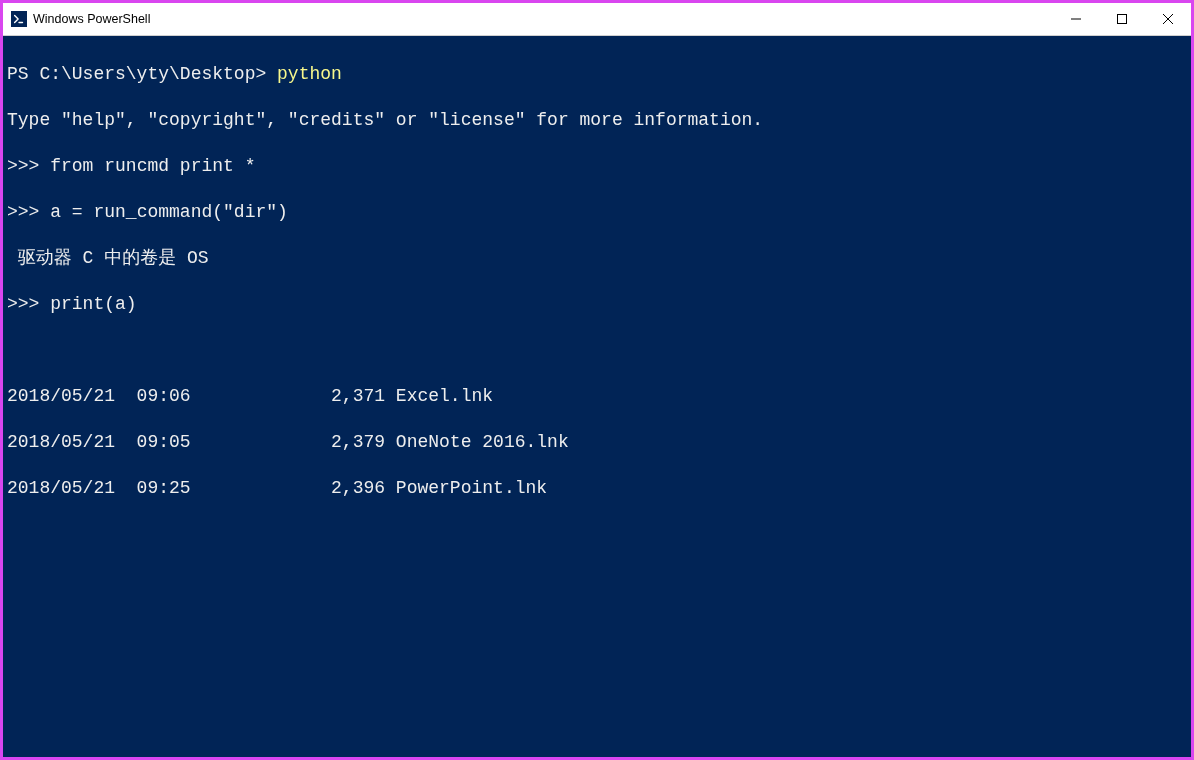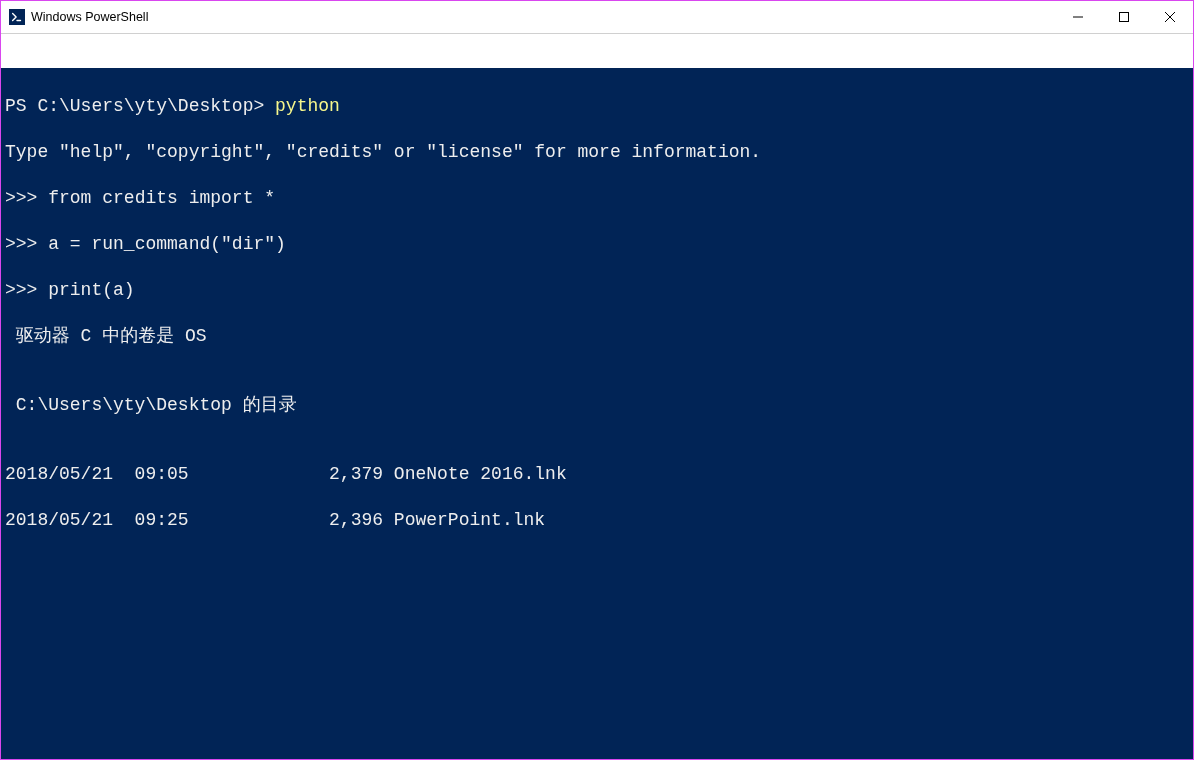--- a/index.html
+++ b/index.html
@@ -9,24 +9,23 @@
     height: 760px;
     font-family: "Segoe UI", Tahoma, sans-serif;
     background: #ffffff;
     overflow: hidden;
   }
   .window {
     width: 1194px;
     height: 760px;
     display: flex;
     flex-direction: column;
-    border: 1px solid #d946ef;
+    border: 3px solid #d946ef;
     box-sizing: border-box;
     background: #ffffff;
-    gap: 34px;
   }
   .titlebar {
     height: 32px;
     background: #ffffff;
     display: flex;
     align-items: center;
     border-bottom: 1px solid #d0d0d0;
     user-select: none;
   }
   .titlebar-icon {
@@ -102,27 +101,27 @@
       <svg width="10" height="10" viewBox="0 0 10 10">
           <line x1="0" y1="0" x2="10" y2="10" stroke-width="1"></line>
           <line x1="10" y1="0" x2="0" y2="10" stroke-width="1"></line>
         </svg>
     </div>
   </div>
 
   <div class="terminal">
 <span class="line"><span class="white">PS C:\Users\yty\Desktop&gt; </span><span class="yellow">python</span></span>
 <span class="line white">Type "help", "copyright", "credits" or "license" for more information.</span>
-<span class="line"><span class="white">&gt;&gt;&gt; </span><span class="white">from credits import *</span></span>
+<span class="line"><span class="white">&gt;&gt;&gt; </span><span class="white">from runcmd print *</span></span>
 <span class="line"><span class="white">&gt;&gt;&gt; </span><span class="white">a = run_command("dir")</span></span>
+<span class="line white"> 驱动器 C 中的卷是 OS</span>
 <span class="line"><span class="white">&gt;&gt;&gt; </span><span class="white">print(a)</span></span>
-<span class="line white"> 驱动器 C 中的卷是 OS</span>
 <span class="line white"></span>
-<span class="line white"> C:\Users\yty\Desktop 的目录</span>
 <span class="line white"></span>
+<span class="line white">2018/05/21  09:06             2,371 Excel.lnk</span>
 <span class="line white">2018/05/21  09:05             2,379 OneNote 2016.lnk</span>
 <span class="line white">2018/05/21  09:25             2,396 PowerPoint.lnk</span>
 
 
 
 
 
 
 
 

